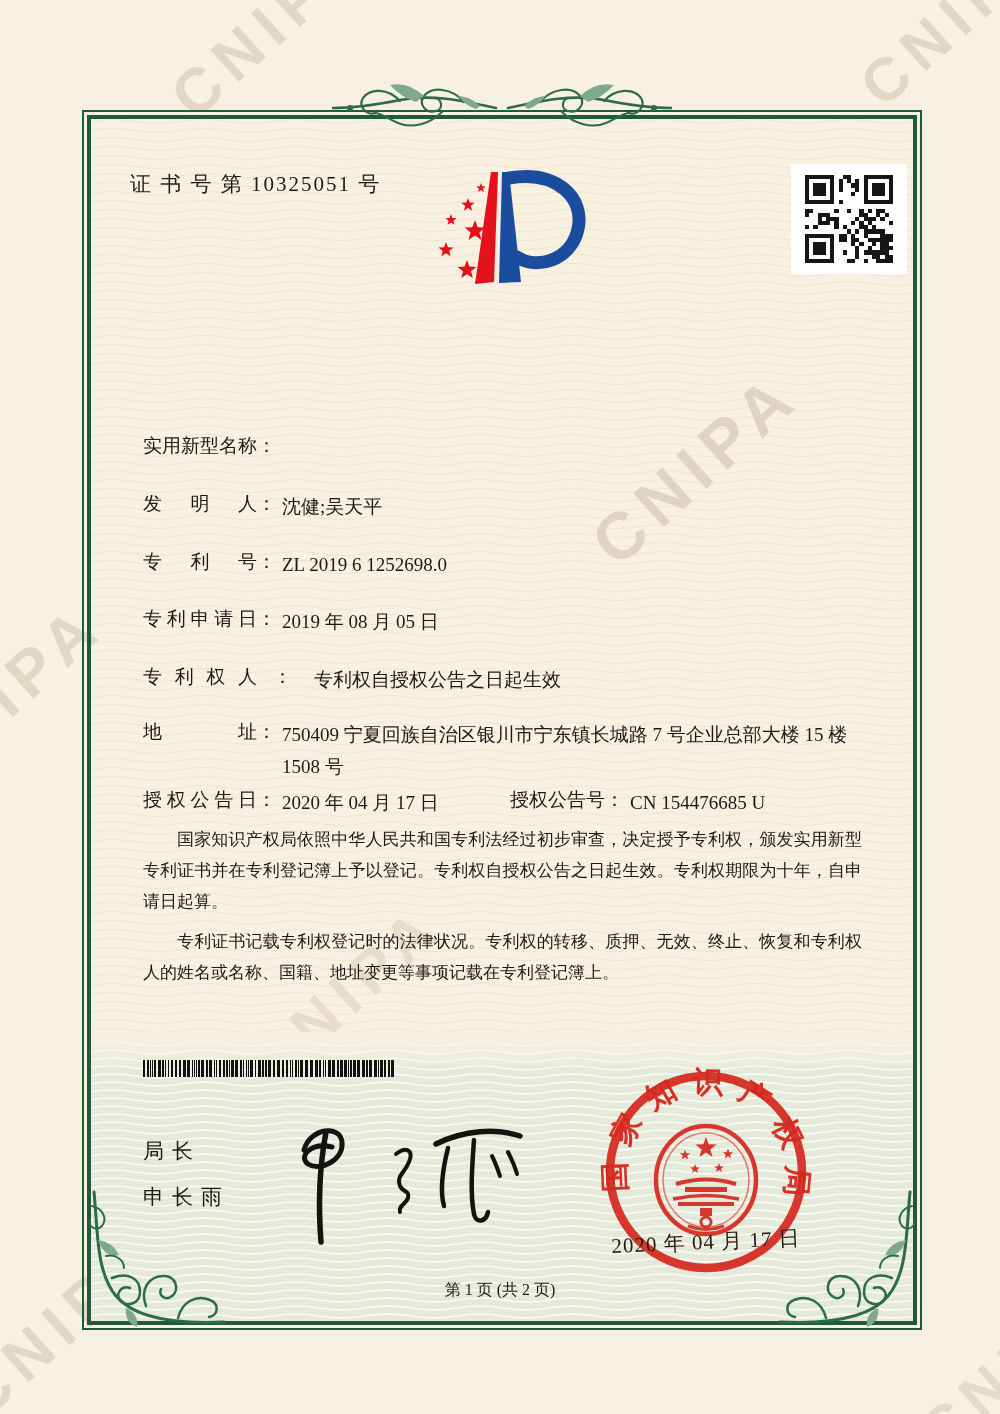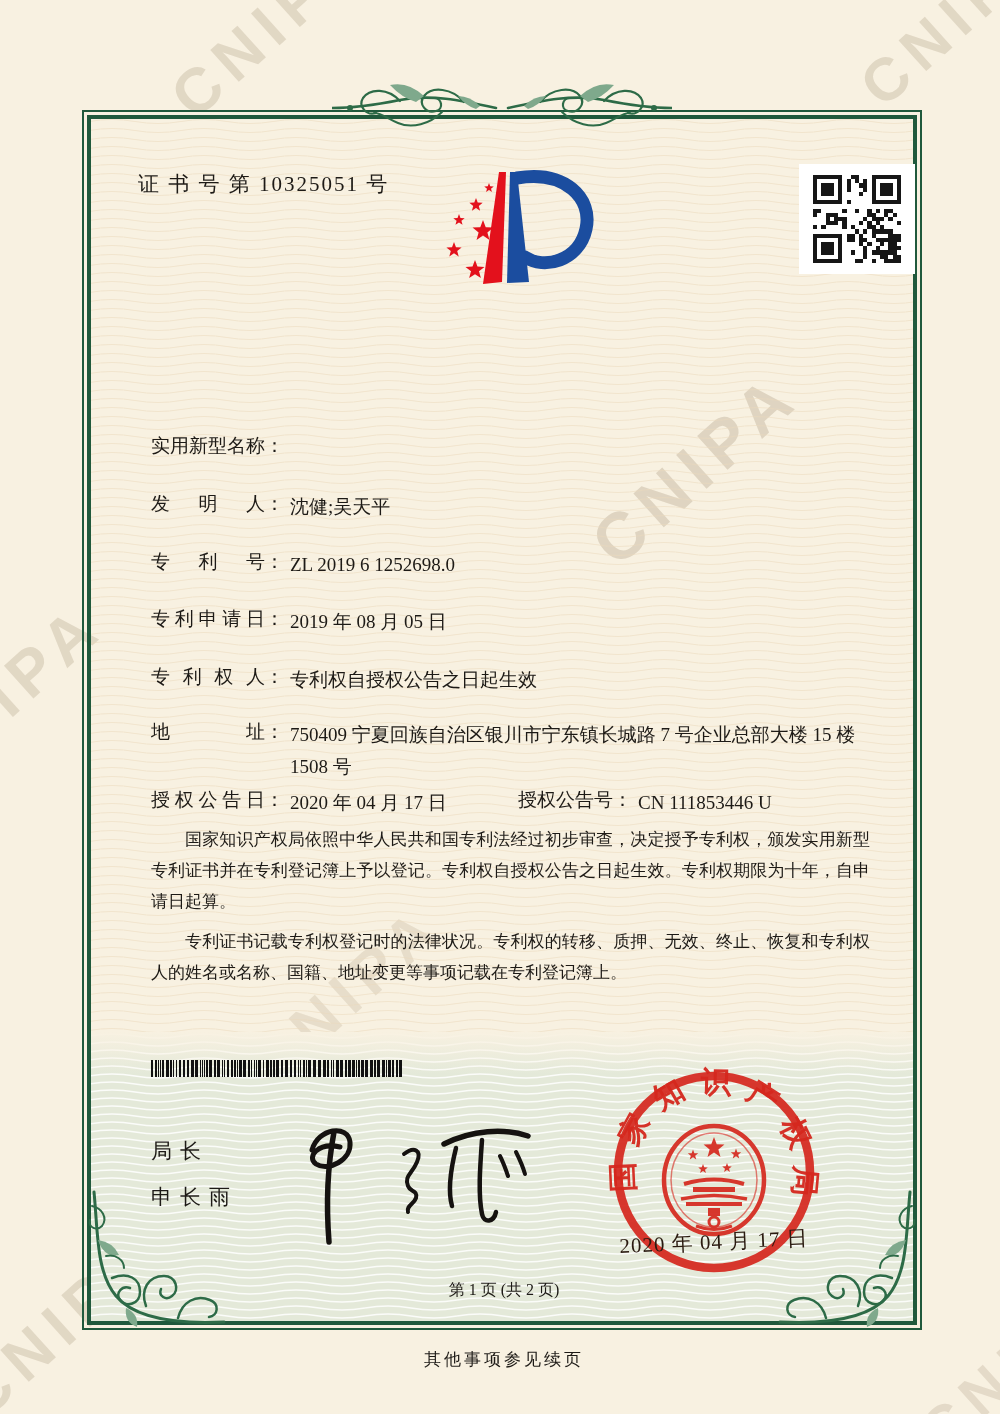--- a/index.html
+++ b/index.html
@@ -20,34 +20,34 @@
   .wm7 { left:900px; top:1330px; font-size:58px; color:rgba(182,167,141,.30); }
 
   
   .frame-outer { position:absolute; left:82px; top:110px; width:840px; height:1220px;
                  border:2px solid #20593c; z-index:4; pointer-events:none; }
   .frame-inner { position:absolute; inset:3px; border:4px solid #20593c; }
   .waves-svg, .subtle-svg { position:absolute; z-index:2; pointer-events:none; }
   .flourish { position:absolute; z-index:5; pointer-events:none; }
 
   
-  .content { position:absolute; inset:0; z-index:6;margin-left:8px; }
+  .content { position:absolute; inset:0; z-index:6; }
   .cert-no { position:absolute; left:130px; top:170px; font-size:21px; letter-spacing:2px; }
   .logo { position:absolute; left:405px; top:164px; }
   .qr-box { position:absolute; left:791px; top:164px; width:116px; height:110px; background:#ffffff; }
   .qr-box svg { position:absolute; left:14px; top:11px; }
   .doc-title { position:absolute; left:0; top:300px; width:100%; text-align:center;
                font-size:43px; font-weight:bold; letter-spacing:9px; color:#111; }
 
   .field-row { position:absolute; left:143px; font-size:19px; color:#1d1a16; display:flex; }
   .f-label { display:inline-block; width:114px; text-align:justify; text-align-last:justify; }
   .f-colon { display:inline-block; }
   .f-value { display:inline-block; margin-left:6px; max-width:585px; line-height:32px; }
   .row1 { top:433px; } .row2 { top:491px; } .row3 { top:549px; }
-  .row4 { top:606px; } .row5 { top:664px; } .row6 { top:719px; }
+  .row4 { top:606px; } .row5 { top:664px;gap:16px; } .row6 { top:719px; }
   .row7 { top:787px; width:720px; }
   .pair2 { position:absolute; left:367px; top:0; display:flex; }
   .pair2 .f-label { width:95px; }
 
   .paras { position:absolute; left:143px; top:824px; width:719px; }
   .paras p { font-size:17px; line-height:31px; text-align:justify; text-indent:2em; }
   .paras p + p { margin-top:9px; }
 
   .barcode { position:absolute; left:143px; top:1060px; height:17px; display:flex; align-items:stretch; }
   .barcode i { display:block; height:17px; }
@@ -311,21 +311,21 @@
         <span class="f-colon">：</span>
       <span class="f-value">750409 宁夏回族自治区银川市宁东镇长城路 7 号企业总部大楼 15 楼 1508 号</span>
     </div>
     <div class="field-row row7">
       <span class="f-label">授权公告日</span>
         <span class="f-colon">：</span>
       <span class="f-value">2020 年 04 月 17 日</span>
       <span class="pair2">
         <span class="f-label">授权公告号</span>
           <span class="f-colon">：</span>
-        <span class="f-value">CN 111853446 U</span>
+        <span class="f-value">CN 154476685 U</span>
       </span>
     </div>
 
     <div class="paras">
       <p>国家知识产权局依照中华人民共和国专利法经过初步审查，决定授予专利权，颁发实用新型专利证书并在专利登记簿上予以登记。专利权自授权公告之日起生效。专利权期限为十年，自申请日起算。</p>
       <p>专利证书记载专利权登记时的法律状况。专利权的转移、质押、无效、终止、恢复和专利权人的姓名或名称、国籍、地址变更等事项记载在专利登记簿上。</p>
     </div>
 
     <div class="barcode" id="barcode">
         <i class="b" style="width: 2px;"></i>
@@ -514,15 +514,14 @@
           <rect x="-28" y="24" width="56" height="4" stroke="none"></rect>
           <rect x="-6" y="30" width="12" height="8" stroke="none"></rect>
           <circle cx="0" cy="44" r="5" fill="none" stroke-width="3"></circle>
           <path d="M-18,48 Q0,55 18,48" stroke-width="3" fill="none"></path>
         </g>
       </g>
     </svg>
     <div class="seal-date">2020 年 04 月 17 日</div>
 
     <div class="page-info">第 1 页 (共 2 页)</div>
-    <div class="cont-note">其他事项参见续页</div>
   </div>
 </div>
 
 </body></html>

